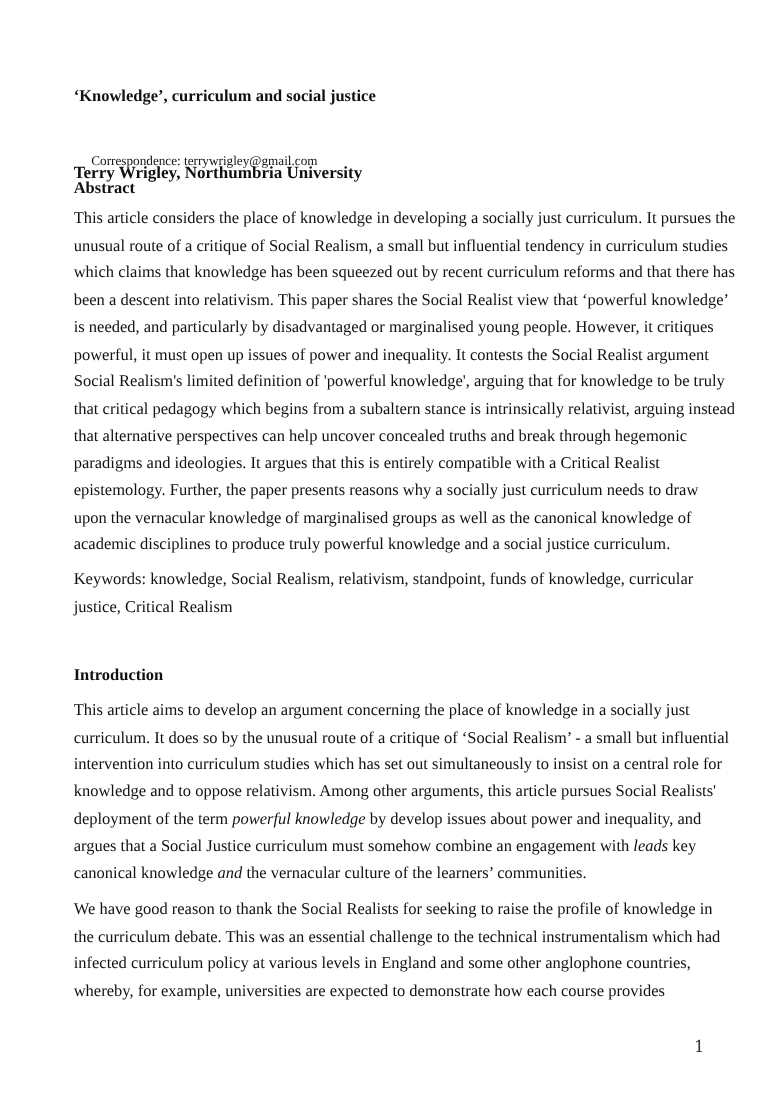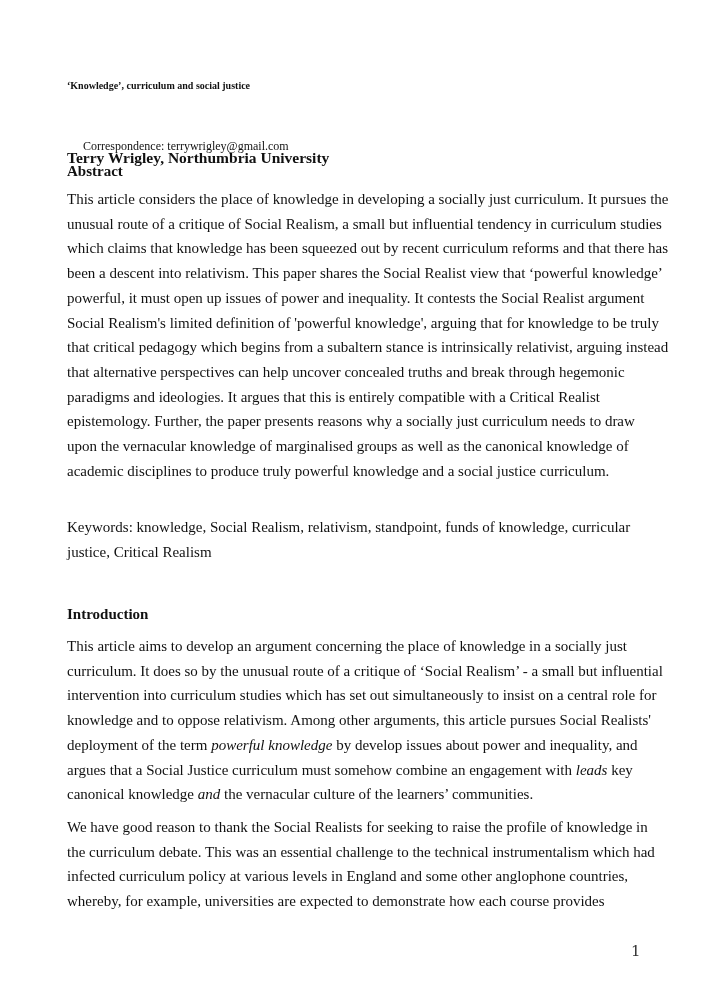--- a/index.html
+++ b/index.html
@@ -1,19 +1,19 @@
 <!DOCTYPE html>
 <html><head>
 <meta charset="utf-8">
 <style>
   html, body { margin: 0; padding: 0; background: #ffffff; }
   body { width: 707px; height: 1000px; position: relative; overflow: hidden;
          font-family: "Liberation Serif", "DejaVu Serif", serif; color: #111; }
   .page { position: absolute; left: 67px; top: 0; width: 580px; }
-  .title { position: absolute; top: 80px; left: 0; font-weight: bold; font-size: 10px; white-space: nowrap; }
+  .title { position: absolute; top: 80px; left: 0; font-weight: bold; font-size: 15px; white-space: nowrap; }
   .author { position: absolute; top: 109px; left: 0; font-weight: bold; font-size: 15.5px; white-space: nowrap; margin-top: 40px; }
   .corr { position: absolute; top: 139px; left: 16px; font-size: 12px; white-space: nowrap; }
   .h { position: absolute; left: 0; font-weight: bold; font-size: 15px; white-space: nowrap; }
   .para { position: absolute; left: 0; width: 585px; font-size: 15px; line-height: 24.7px; }
   .line { display: block; white-space: nowrap; }
   .pagenum { position: absolute; left: 631px; top: 942px; font-size: 15px; font-family: "DejaVu Serif", serif; color: #333; }
   i { font-style: italic; }
 </style>
 </head>
 <body>
@@ -23,20 +23,21 @@
   <div class="author">Terry Wrigley, Northumbria University</div>
   <div class="corr">Correspondence: terrywrigley@gmail.com</div>
 
   <div class="h" style="top:163px">Abstract</div>
 
   <div class="para" style="top:187px">
     <span class="line">This article considers the place of knowledge in developing a socially just curriculum. It pursues the</span>
     <span class="line">unusual route of a critique of Social Realism, a small but influential tendency in curriculum studies</span>
     <span class="line">which claims that knowledge has been squeezed out by recent curriculum reforms and that there has</span>
     <span class="line">been a descent into relativism. This paper shares the Social Realist view that ‘powerful knowledge’</span>
+    <span class="line">is needed, and particularly by disadvantaged or marginalised young people. However, it critiques</span>
     <span class="line">powerful, it must open up issues of power and inequality. It contests the Social Realist argument</span>
     <span class="line">Social Realism's limited definition of 'powerful knowledge', arguing that for knowledge to be truly</span>
     <span class="line">that critical pedagogy which begins from a subaltern stance is intrinsically relativist, arguing instead</span>
     <span class="line">that alternative perspectives can help uncover concealed truths and break through hegemonic</span>
     <span class="line">paradigms and ideologies. It argues that this is entirely compatible with a Critical Realist</span>
     <span class="line">epistemology. Further, the paper presents reasons why a socially just curriculum needs to draw</span>
     <span class="line">upon the vernacular knowledge of marginalised groups as well as the canonical knowledge of</span>
     <span class="line">academic disciplines to produce truly powerful knowledge and a social justice curriculum.</span>
   </div>
 

